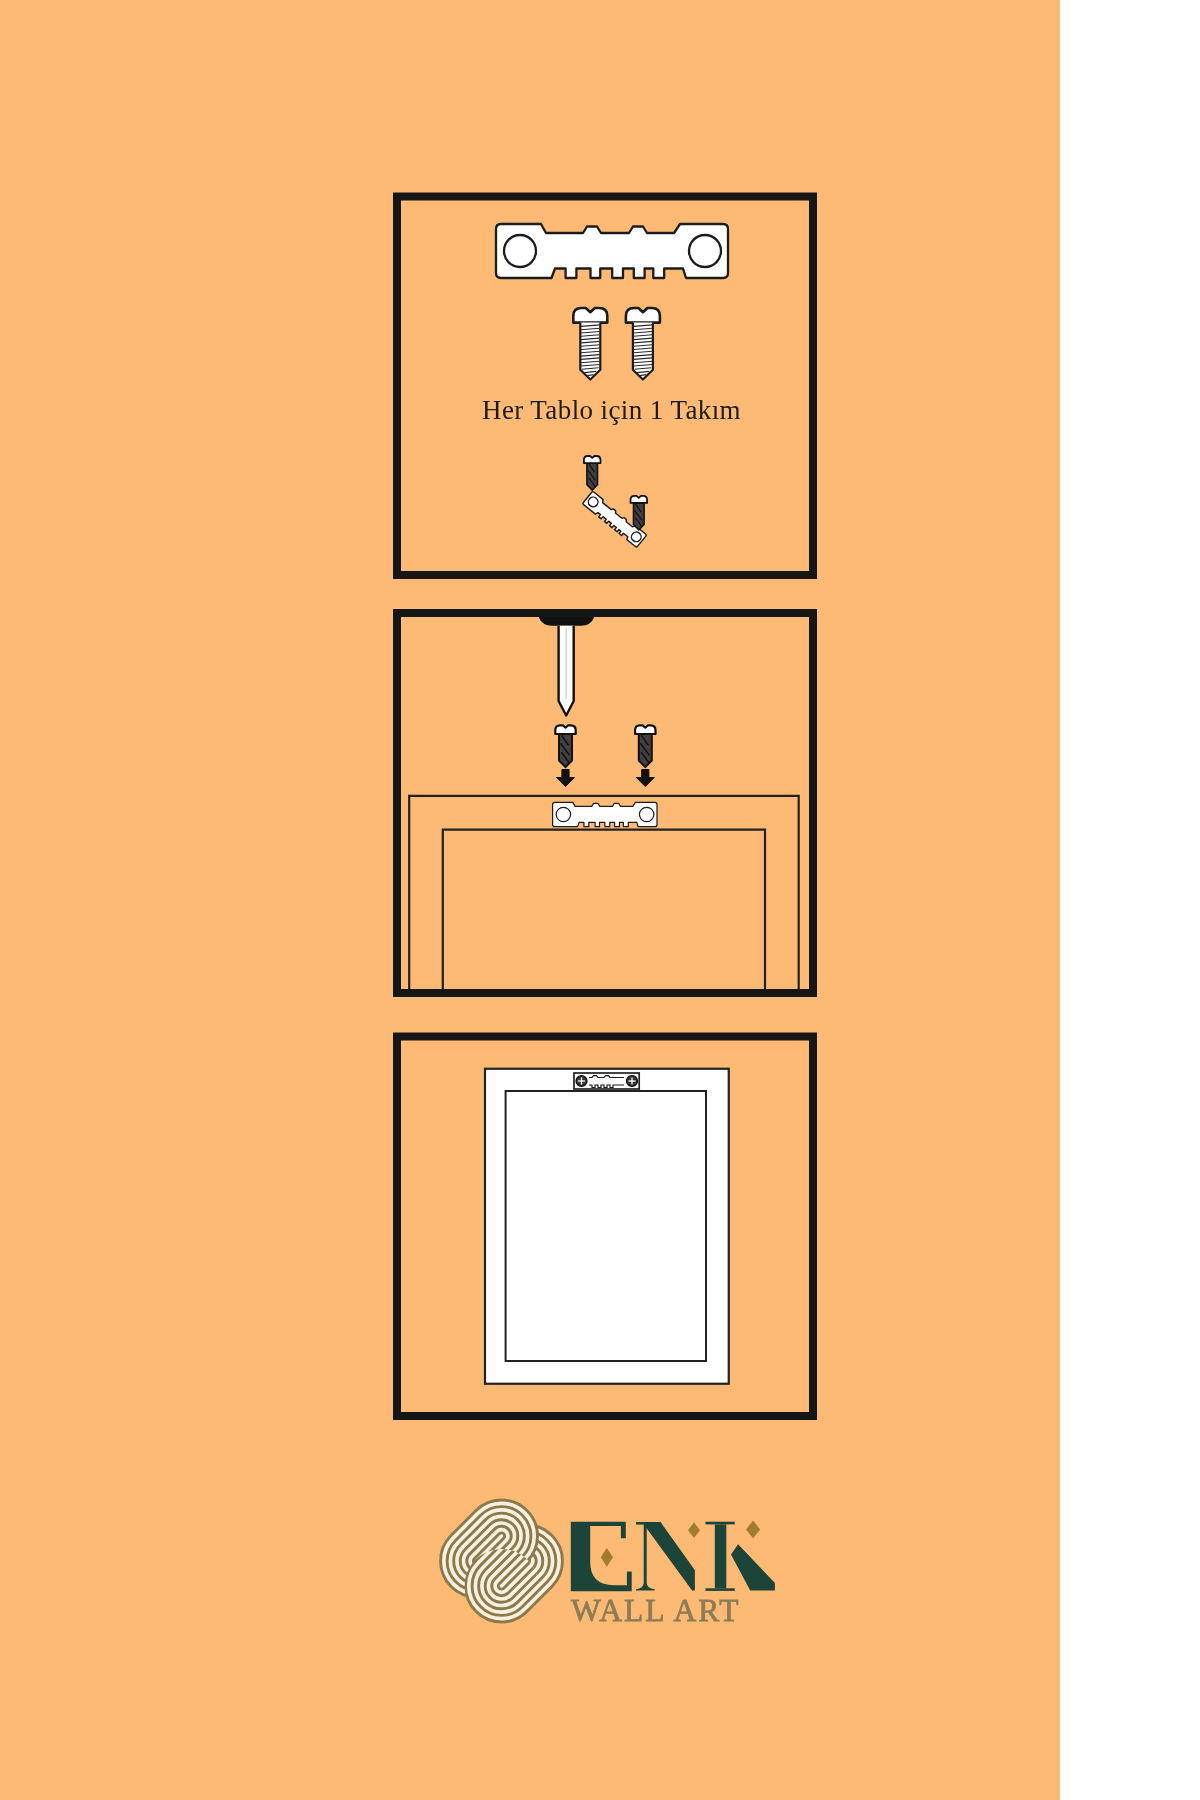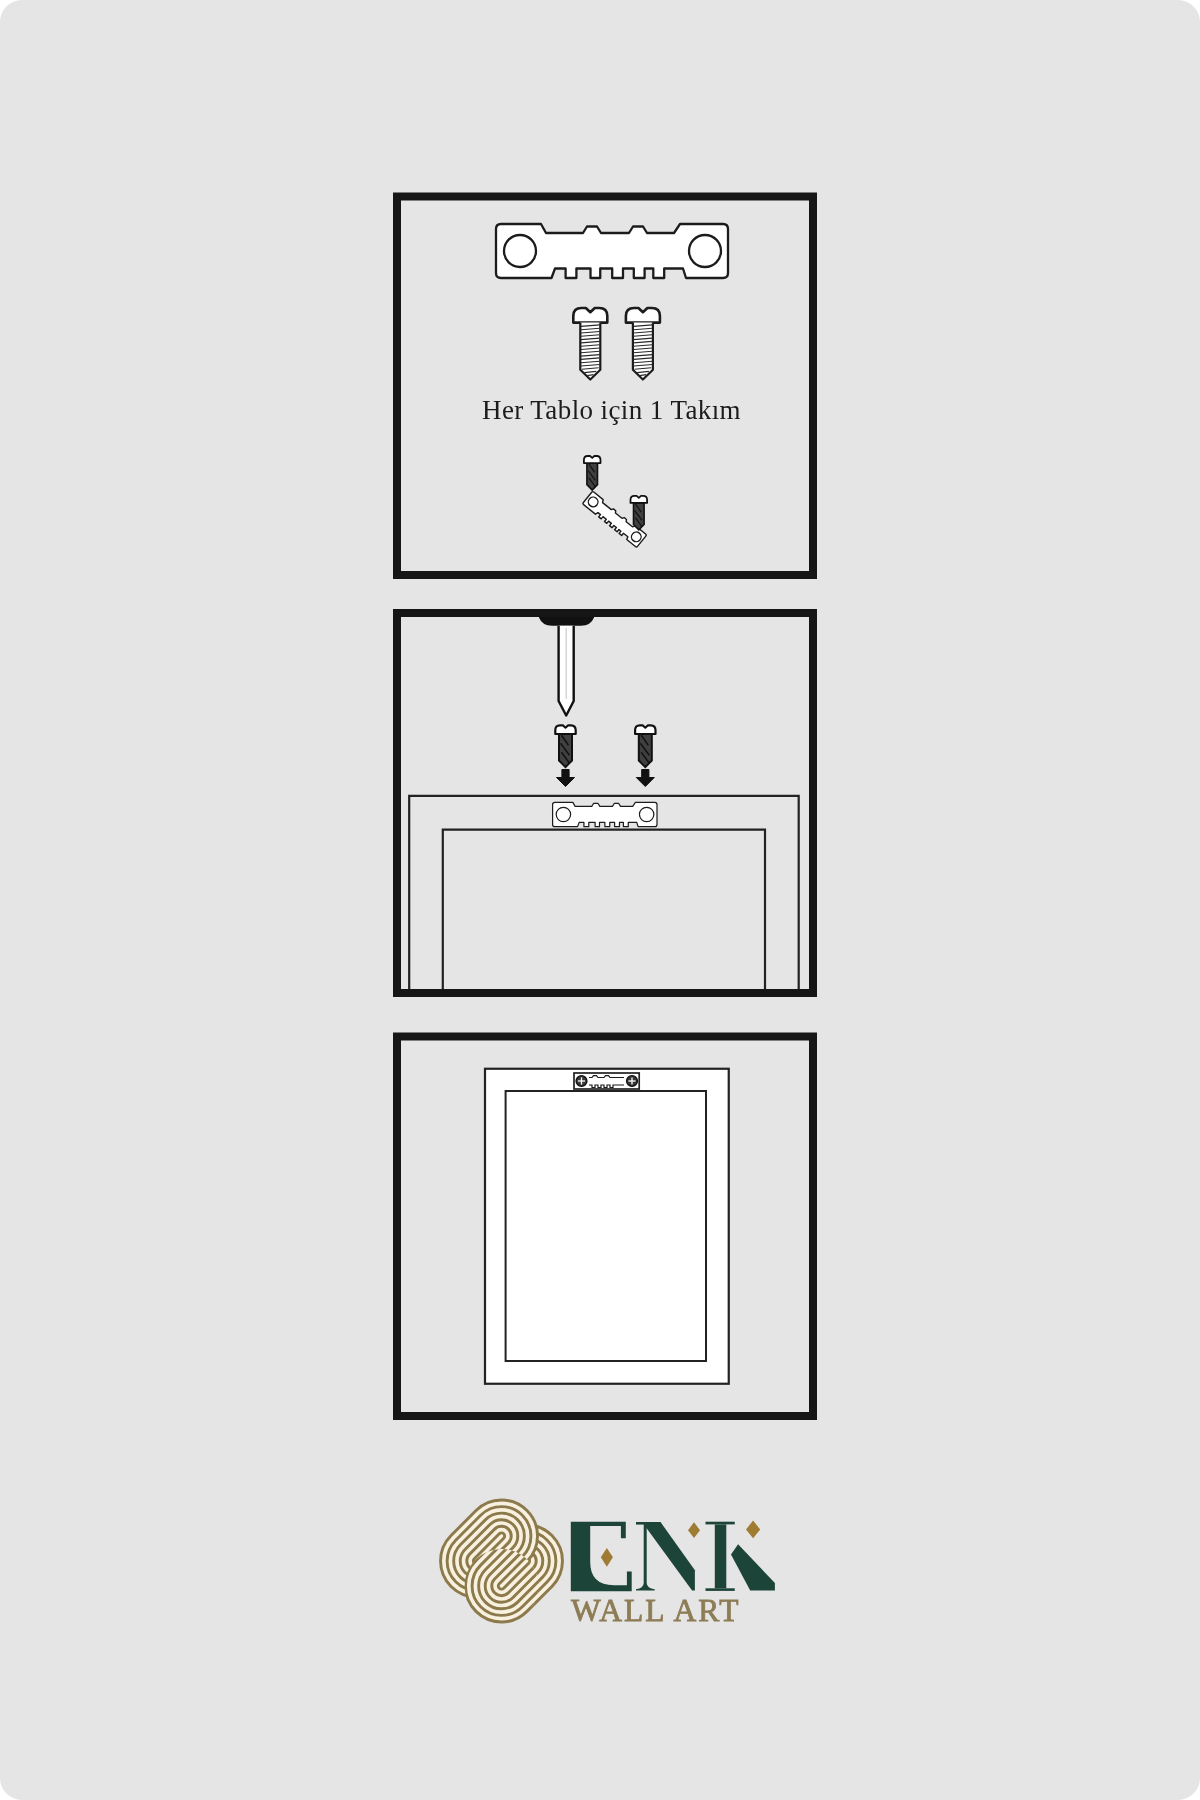--- a/index.html
+++ b/index.html
@@ -1,16 +1,16 @@
 <!DOCTYPE html>
 <html><head>
 <meta charset="utf-8">
 <style>
 html,body{margin:0;padding:0;background:#ffffff;}
-#page{position:relative;width:1200px;height:1800px;background:#e5e5e5;overflow:hidden;border-radius:22px;}
+#page{position:relative;width:1060px;height:1800px;background:#fdba74;overflow:hidden;}
 svg{display:block;}
 </style>
 </head>
 <body>
 <div id="page">
 <svg width="1200" height="1800" viewBox="0 0 1200 1800" xmlns="http://www.w3.org/2000/svg">
 <defs>
 
   <g id="hanger" stroke-linejoin="round">
     <path d="M -111,-27 L -71,-27 L -66,-18 L -29,-18 L -25,-24.5 L -15,-24.5 L -11,-18

